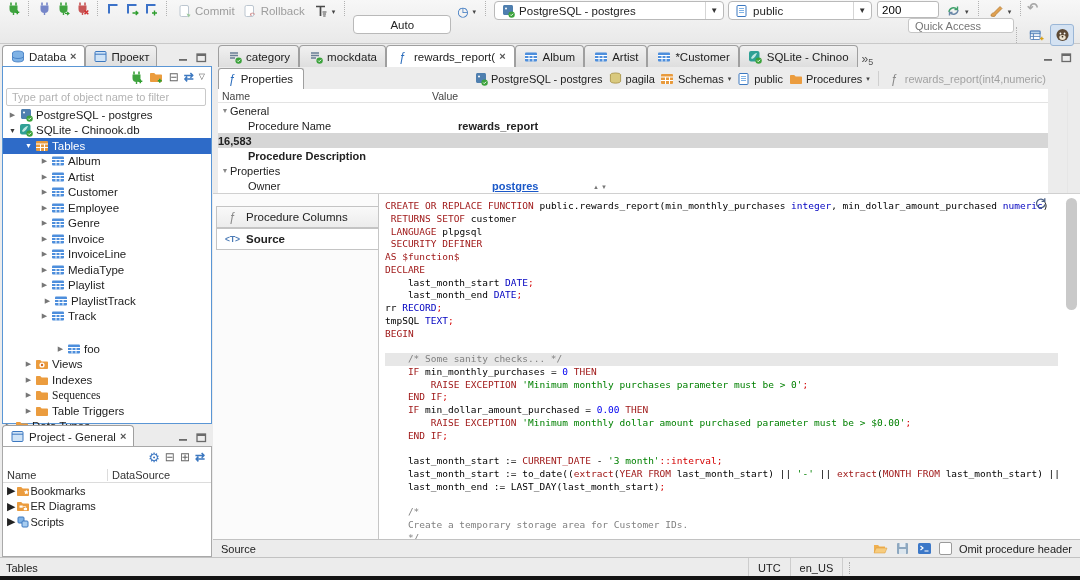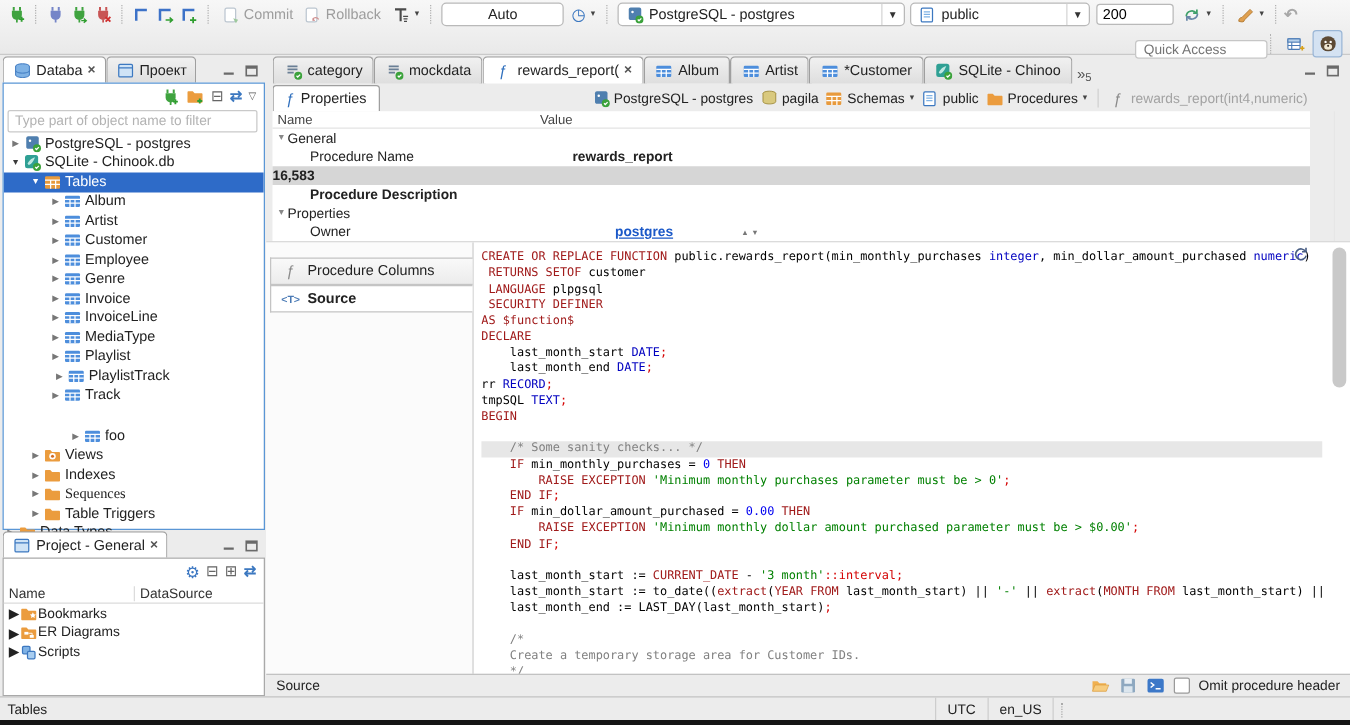--- a/index.html
+++ b/index.html
@@ -3,33 +3,33 @@
 <meta charset="utf-8">
 <style>
   html,body{margin:0;padding:0;}
   body{width:1080px;height:580px;position:relative;overflow:hidden;background:#ececec;
        font-family:"Liberation Sans",sans-serif;font-size:11px;color:#222;}
   .ic{display:inline-flex;align-items:center;justify-content:center;width:15px;height:15px;flex:none;}
   .ic svg{display:block;}
   .glyph{line-height:1;}
   
   #toolbar{position:absolute;top:0;left:0;right:0;height:43px;background:linear-gradient(#f7f7f7,#e9e9e9);border-bottom:1px solid #c9c9c9;}
-  .tb-row1{position:absolute;top:1px;left:0;height:21px;display:flex;align-items:center;padding-left:4px;}
+  .tb-row1{position:absolute;top:1px;left:0;height:21px;display:flex;padding-left:4px;}
   .tb-sep{width:1px;height:15px;border-left:1px dotted #b2b2b2;margin:0 5px;}
   .tb-ic{display:inline-flex;align-items:center;padding:0 2px;}
   .tb-btn{display:flex;align-items:center;gap:3px;padding:0 4px;height:20px;}
   .tb-dis{color:#9d9d9d;font-size:11.5px;}
   .dd7{font-size:7px;color:#444;margin-left:1px;}
   .combo{background:#fff;border:1px solid #b9b9b9;border-radius:4px;height:17px;display:flex;align-items:center;padding:0 5px;gap:4px;font-size:11.5px;}
   .combo .cdd{margin-left:auto;font-size:8px;color:#333;border-left:1px solid #d5d5d5;padding-left:4px;height:100%;display:flex;align-items:center;}
   #auto-combo{width:86px;justify-content:center;margin:14px 2px;}
   #conn-combo{width:218px;margin:0 2px;}
   #schema-combo{width:132px;margin:0 2px;}
   #fetch-input{width:52px;height:15px;border:1px solid #b9b9b9;border-radius:3px;font-family:inherit;font-size:11.5px;padding:0 4px;margin:0 3px;}
-  #quick-access{position:absolute;top:32px;right:66px;width:92px;height:13px;border:1px solid #c6c6c6;border-radius:3px;background:#fff;
+  #quick-access{position:absolute;top:18px;right:66px;width:92px;height:13px;border:1px solid #c6c6c6;border-radius:3px;background:#fff;
     color:#ababab;font-size:11px;font-family:inherit;padding:0 6px;}
   #persp{position:absolute;top:24px;right:6px;display:flex;align-items:center;gap:3px;}
   .persp-box{width:22px;height:20px;display:flex;align-items:center;justify-content:center;border-radius:3px;}
   .persp-box.pressed{background:#d4e2f2;border:1px solid #9ab6d6;}
   #persp-sep{width:1px;height:16px;border-left:1px dotted #b2b2b2;margin-right:4px;}
   
   .panel{position:absolute;left:2px;width:210px;}
   #nav-panel{top:44px;height:380px;}
   #project-panel{top:424px;height:133px;}
   .ptabrow{height:23px;display:flex;align-items:flex-end;position:relative;}

